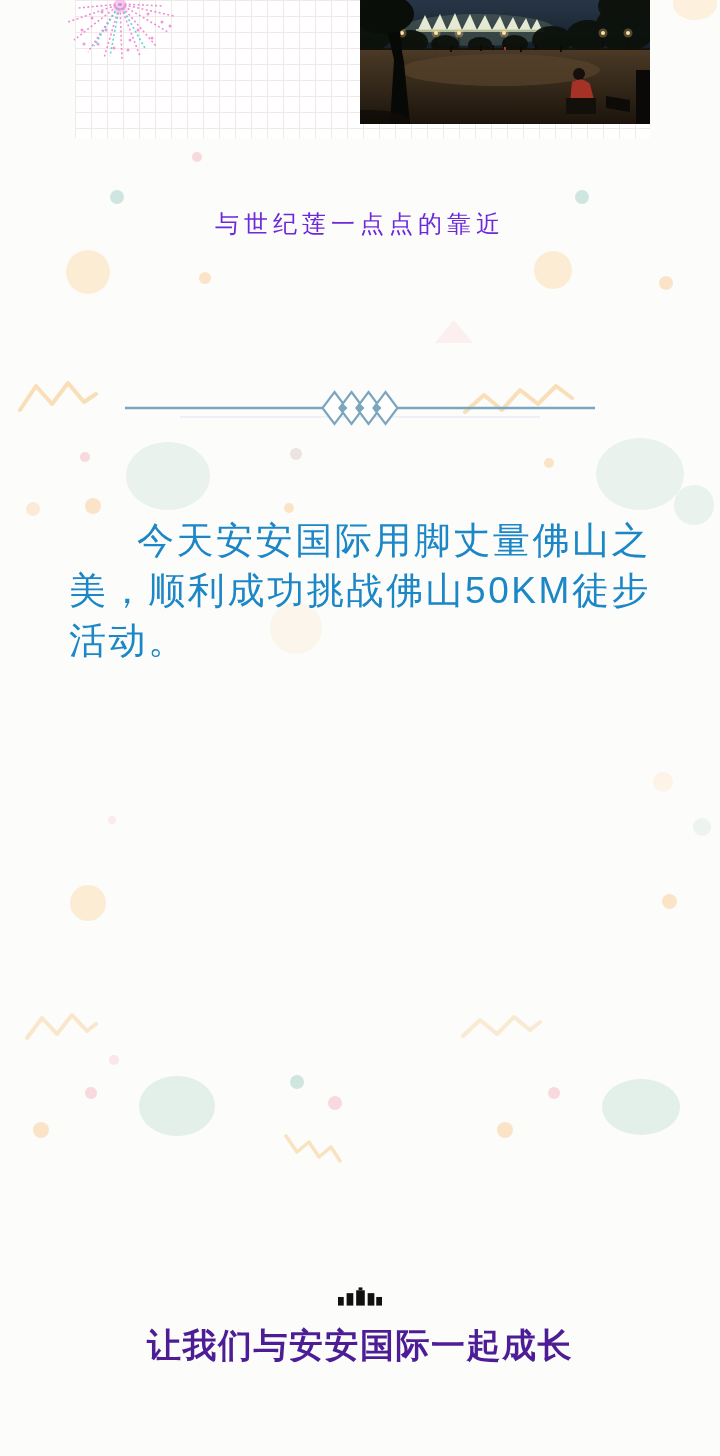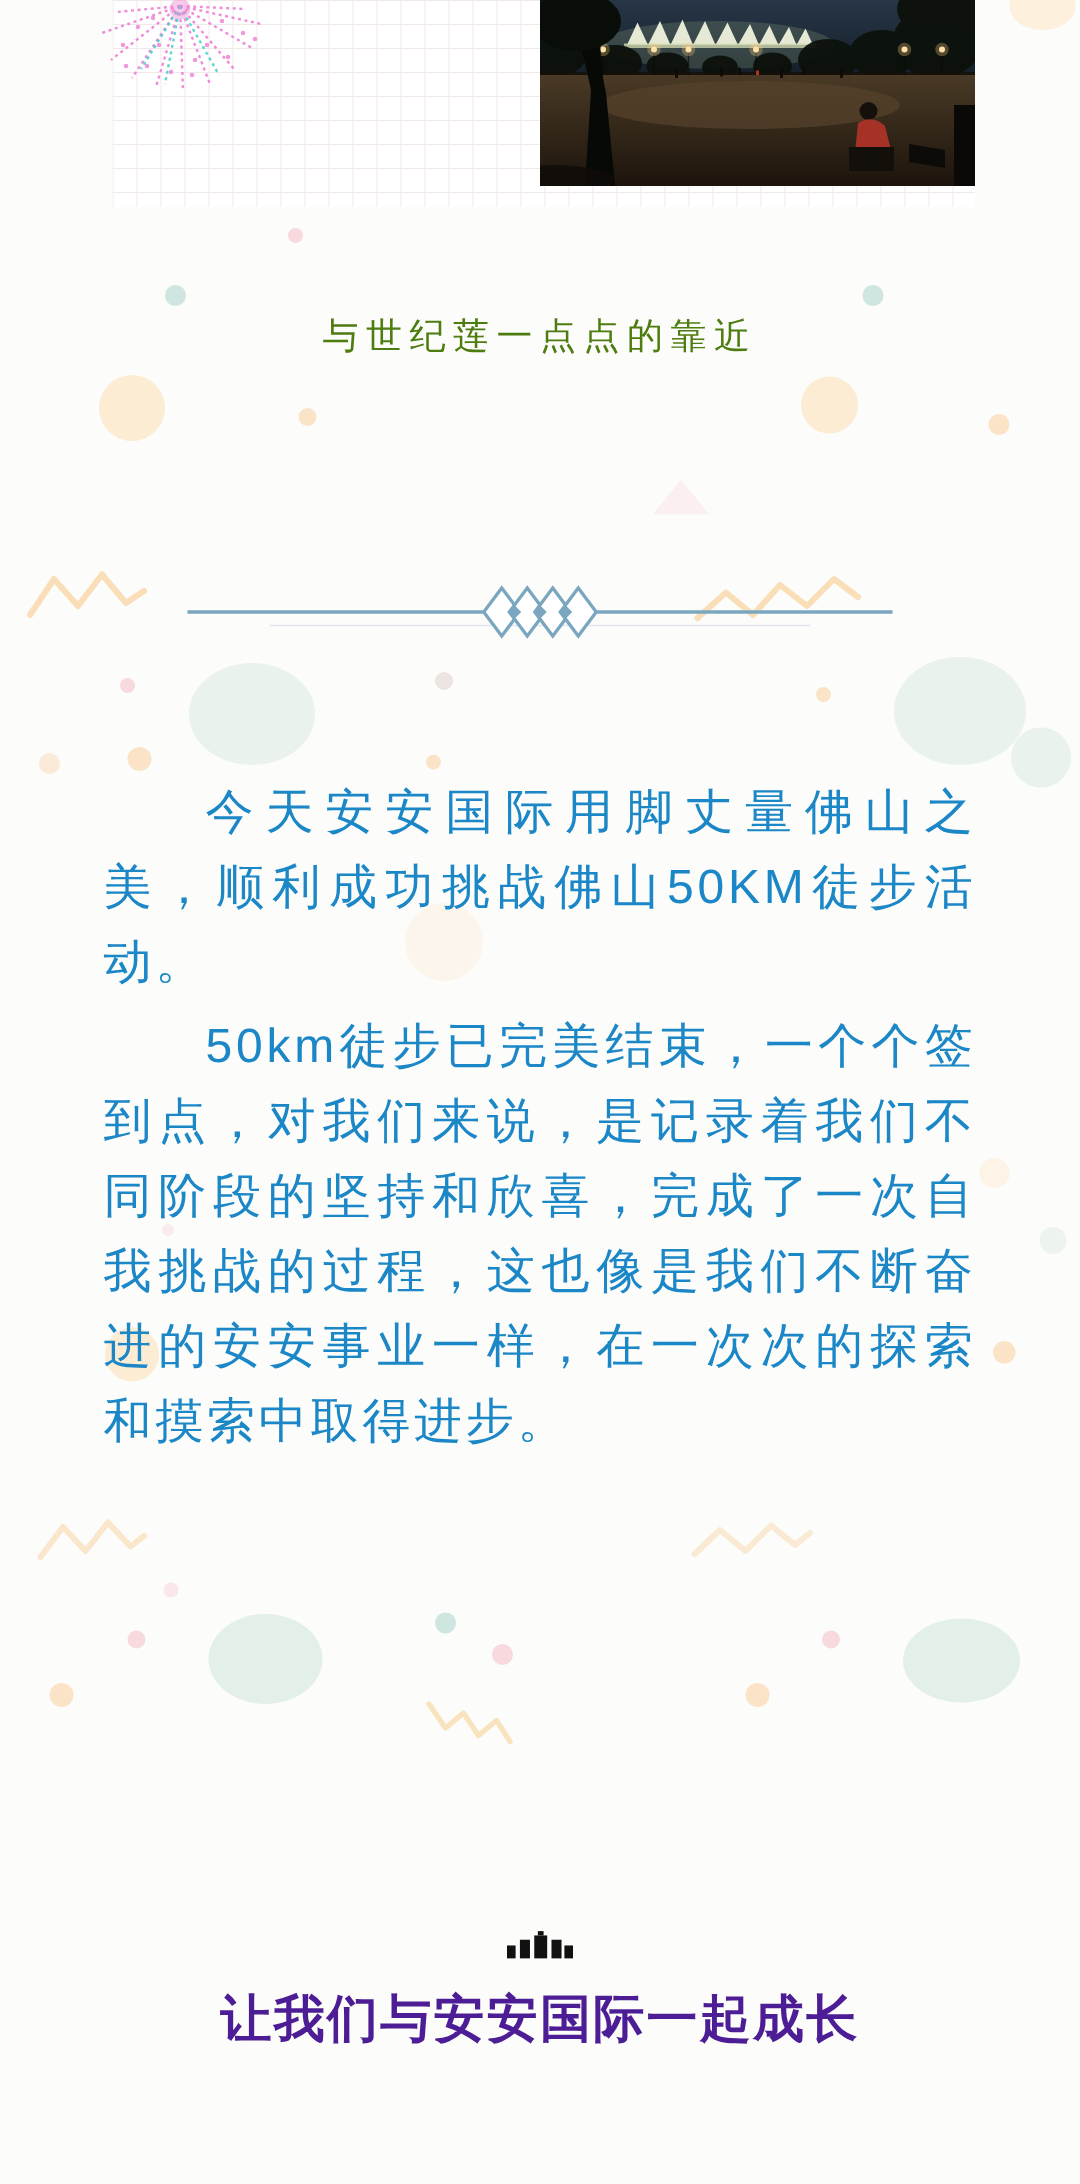--- a/index.html
+++ b/index.html
@@ -14,28 +14,28 @@
     background-image:linear-gradient(#f1e8e8 1px,transparent 1px),
                      linear-gradient(90deg,#f1e8e8 1px,transparent 1px);
     background-size:16px 16px;
   }
   .fireworks{position:absolute;left:58px;top:0;}
   .photo{position:absolute;left:360px;top:0;width:290px;height:124px;}
   .photo svg{display:block;width:100%;height:100%;}
   
   .caption-line{
     position:absolute;left:0;width:720px;text-align:center;
-    font-size:24px;letter-spacing:5px;color:#4d7c0f;margin:0;
+    font-size:24px;letter-spacing:5px;color:#6d28d9;margin:0;
   }
   
   .article{
     position:absolute;left:69px;top:516px;width:582px;z-index:3;
   }
   .article p{
-    margin:0 0 6px 0;font-size:32px;line-height:50px;letter-spacing:2.5px;
+    margin:0 0 6px 0;font-size:37px;line-height:50px;letter-spacing:2.5px;
     color:#1b87c7;text-align:justify;text-indent:68px;
   }
   
   .footer-icon{position:absolute;left:338px;top:1287px;}
   .slogan{
     position:absolute;left:0;top:1323px;width:720px;margin:0;text-align:center;
     font-size:34px;font-weight:bold;letter-spacing:1.5px;color:#4c1d95;
   }
   
   .decor{position:absolute;border-radius:50%;z-index:1;}
@@ -193,21 +193,20 @@
 
   <svg class="zig" style="left:18px;top:378px;" width="90" height="40" viewBox="0 0 90 40">
     <polyline points="2,32 18,8 34,26 50,5 66,24 78,16" fill="none" stroke="#f8d8ab" stroke-width="4" stroke-linecap="round" stroke-linejoin="round" opacity="0.85"></polyline>
   </svg>
   <svg class="zig" style="left:460px;top:382px;" width="120" height="40" viewBox="0 0 120 40">
     <polyline points="5,30 24,13 42,28 60,8 78,22 96,4 112,16" fill="none" stroke="#f8d8ab" stroke-width="4" stroke-linecap="round" stroke-linejoin="round" opacity="0.85"></polyline>
   </svg>
 
   <div class="article">
     <p>今天安安国际用脚丈量佛山之美，顺利成功挑战佛山50KM徒步活动。</p>
-    <p>50km徒步已完美结束，一个个签到点，对我们来说，是记录着我们不同阶段的坚持和欣喜，完成了一次自我挑战的过程，这也像是我们不断奋进的安安事业一样，在一次次的探索和摸索中取得进步。</p>
   </div>
 
   <svg class="footer-icon" width="44" height="19" viewBox="0 0 46 19">
     <g fill="#111111">
       <rect x="0" y="10" width="6" height="9"></rect>
       <rect x="9" y="6" width="7" height="13"></rect>
       <rect x="19" y="3" width="9" height="16"></rect>
       <rect x="21.5" y="0" width="4" height="3"></rect>
       <rect x="31" y="6" width="7" height="13"></rect>
       <rect x="40" y="10" width="6" height="9"></rect>

